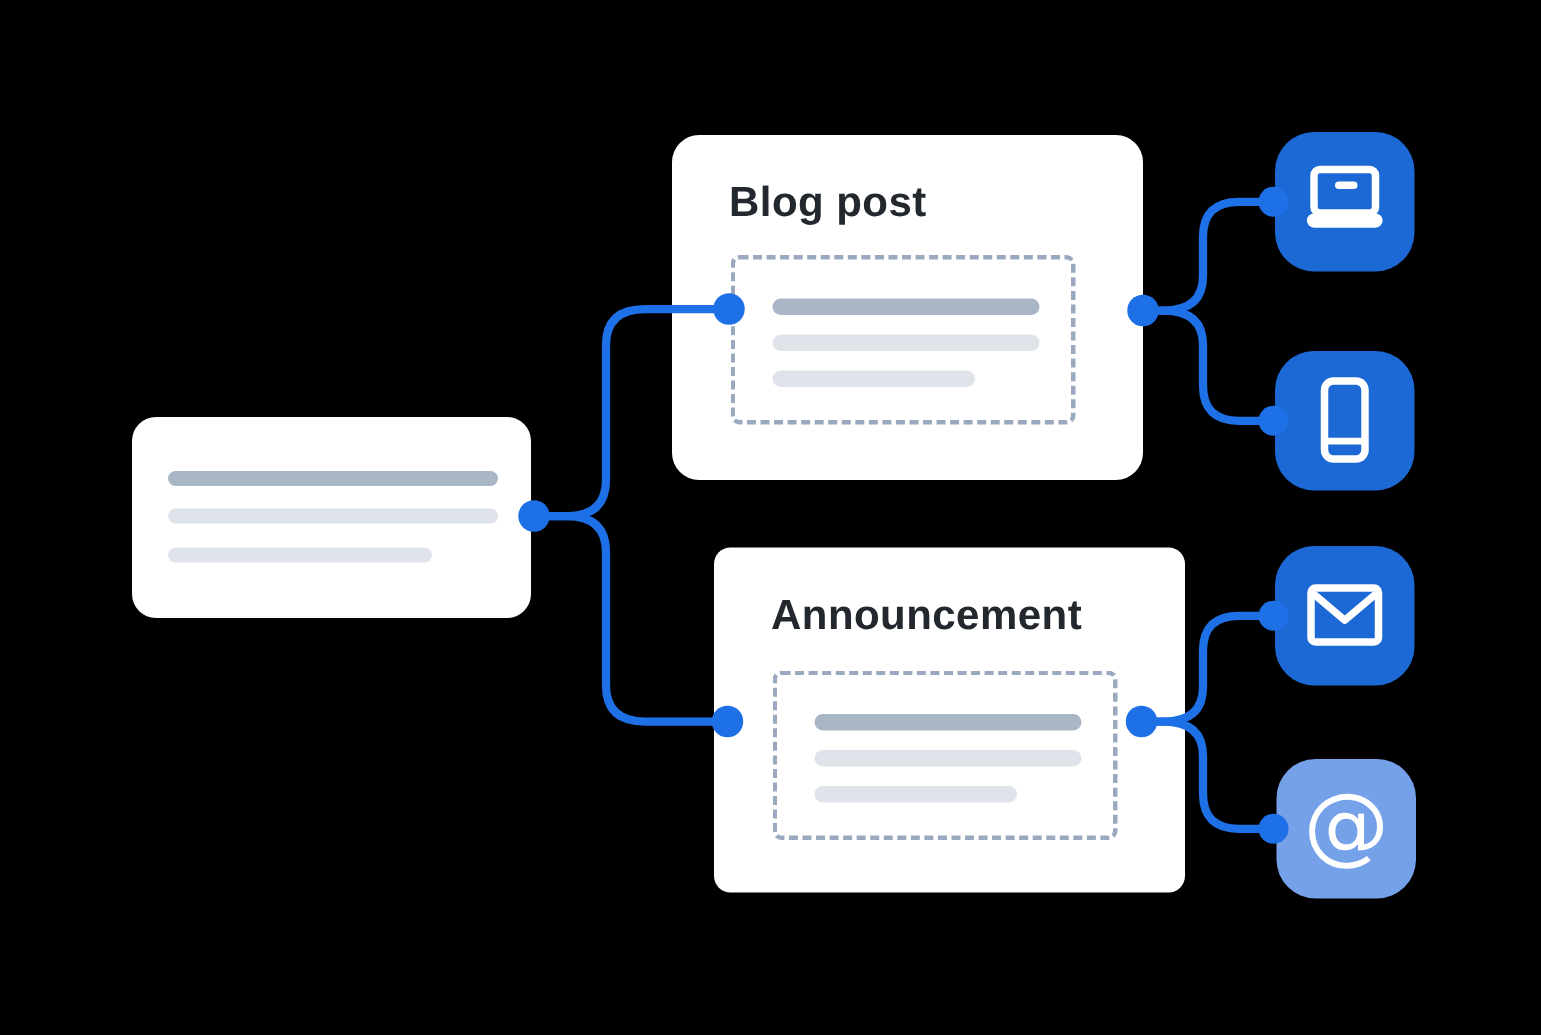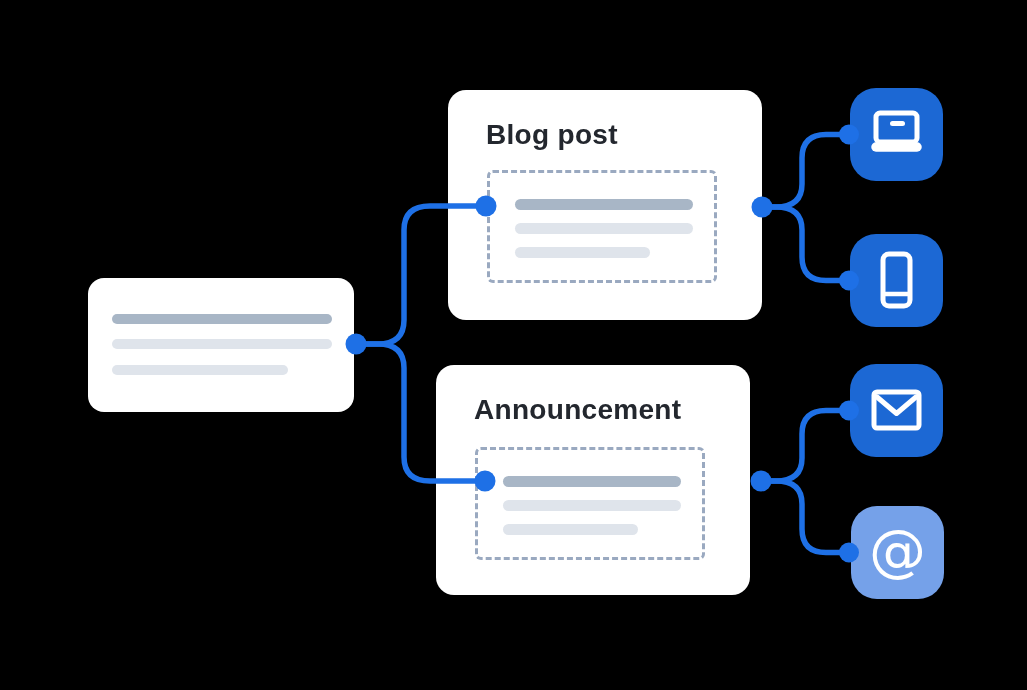--- a/index.html
+++ b/index.html
@@ -32,21 +32,21 @@
   .node-dot{fill:var(--connector-blue);}
   
   .card{
     position:absolute;background:var(--card-bg);
     box-shadow:0 8px 18px rgba(0,0,0,.45);
     z-index:1;
   }
   .source-card{left:88px;top:278px;width:266px;height:134px;border-radius:16px;}
   .branch-card{width:314px;height:230px;border-radius:18px;}
   .blog-card{left:448px;top:90px;}
-  .announce-card{left:436px;top:365px;}
+  .announce-card{left:476px;top:365px;border-radius:11px;}
   .card-title{
     position:absolute;left:38px;top:29px;
     font-size:28px;font-weight:700;letter-spacing:.3px;
     color:var(--title-text);
   }
   .dashed-box{
     position:absolute;left:39px;top:80px;width:230px;height:113px;
     border:3px dashed var(--dashed-border);border-radius:6px;
   }
   .announce-card .dashed-box{top:82px;}

